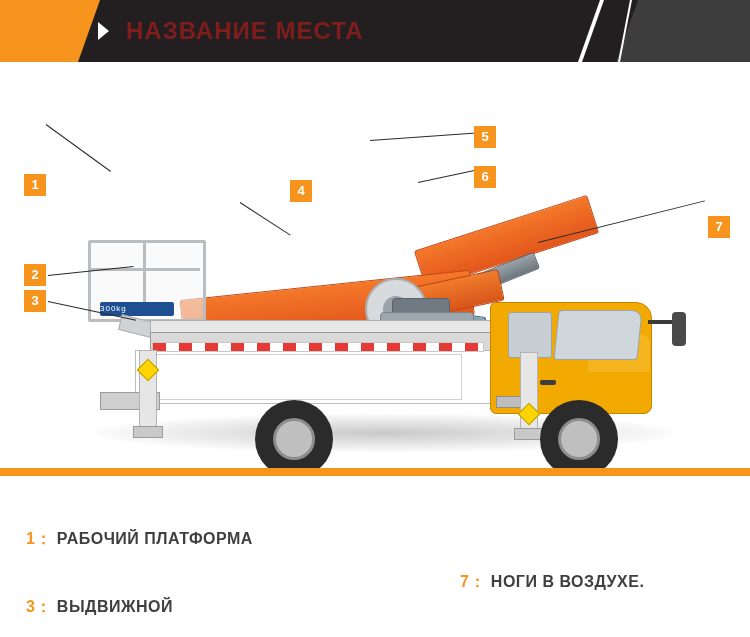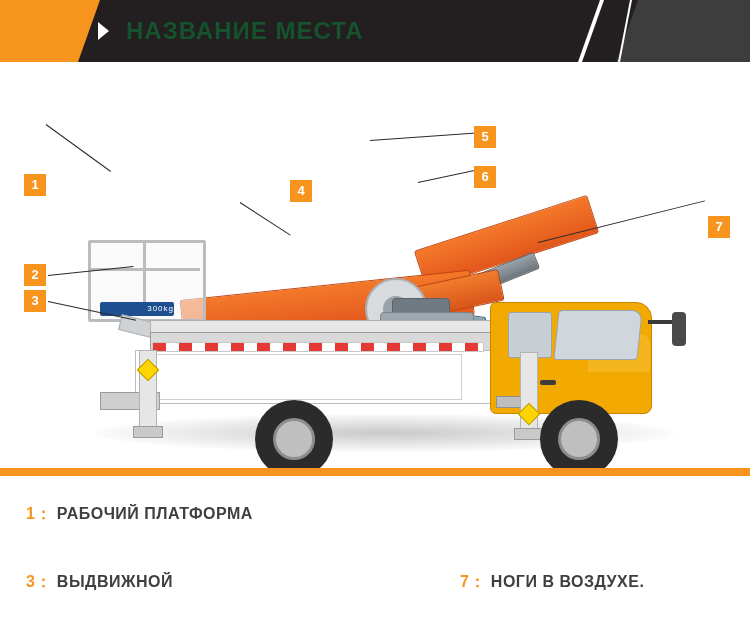--- a/index.html
+++ b/index.html
@@ -39,21 +39,21 @@
   }
   .hdr-arrow{
     position:absolute;left:98px;top:22px;
     width:0;height:0;
     border-top:9px solid transparent;
     border-bottom:9px solid transparent;
     border-left:11px solid #ffffff;
   }
   .hdr-title{
     position:absolute;left:126px;top:14px;
-    color:#14532d;font-size:24px;font-weight:bold;letter-spacing:1px;
+    color:#7f1d1d;font-size:24px;font-weight:bold;letter-spacing:1px;
     line-height:34px;white-space:nowrap;
   }
   .hdr-bottom-shadow{
     position:absolute;left:0;top:62px;width:750px;height:12px;
     background:linear-gradient(to bottom,rgba(0,0,0,0.18),rgba(0,0,0,0));
   }
 
   
   .photo{
     position:absolute;left:0;top:62px;width:750px;height:406px;
@@ -206,21 +206,21 @@
     position:absolute;left:88px;top:178px;width:112px;height:76px;
     border:3px solid #b9bdc0;background:rgba(245,246,247,0.55);
     border-radius:2px;
   }
   .basket-bar1{position:absolute;left:88px;top:206px;width:112px;height:3px;background:#b9bdc0;}
   .basket-bar2{position:absolute;left:143px;top:178px;width:3px;height:76px;background:#b9bdc0;}
   .basket-plate{
     position:absolute;left:100px;top:240px;width:74px;height:14px;background:#1d4f91;border-radius:2px;
   }
   .basket-plate span{
-    display:block;color:#ffffff;font-size:8px;text-align:right;line-height:14px;letter-spacing:1px;
+    display:block;color:#ffffff;font-size:8px;text-align:left;line-height:14px;letter-spacing:1px;
   }
   .basket-arm{
     position:absolute;left:120px;top:252px;width:80px;height:14px;background:#cfd3d6;
     border:1px solid #a9aeb1;transform:rotate(14deg);transform-origin:left center;
   }
 
   
   .outrigger{
     position:absolute;width:16px;height:78px;background:#e6e6e6;border:1px solid #b3b3b3;
   }
@@ -249,21 +249,21 @@
   }
   .legend-top{
     position:absolute;left:0;top:0;width:750px;height:8px;background:#f7941e;
   }
   .legend-list{position:absolute;left:0;top:8px;width:750px;height:161px;}
   .li{
     position:absolute;color:#3f3f3f;font-size:16px;font-weight:bold;white-space:nowrap;
     letter-spacing:0.5px;
   }
   .li .num{color:#f7941e;}
-  .col1{left:26px;}
+  .col1{left:26px;margin-top:25px;}
   .col2{left:460px;}
   .r1{top:28px;} .r2{top:62px;} .r3{top:96px;} .r4{top:130px;}
 </style>
 </head>
 <body>
 
 <div class="page">
 
   <div class="header">
     <div class="hdr-dark"></div>

